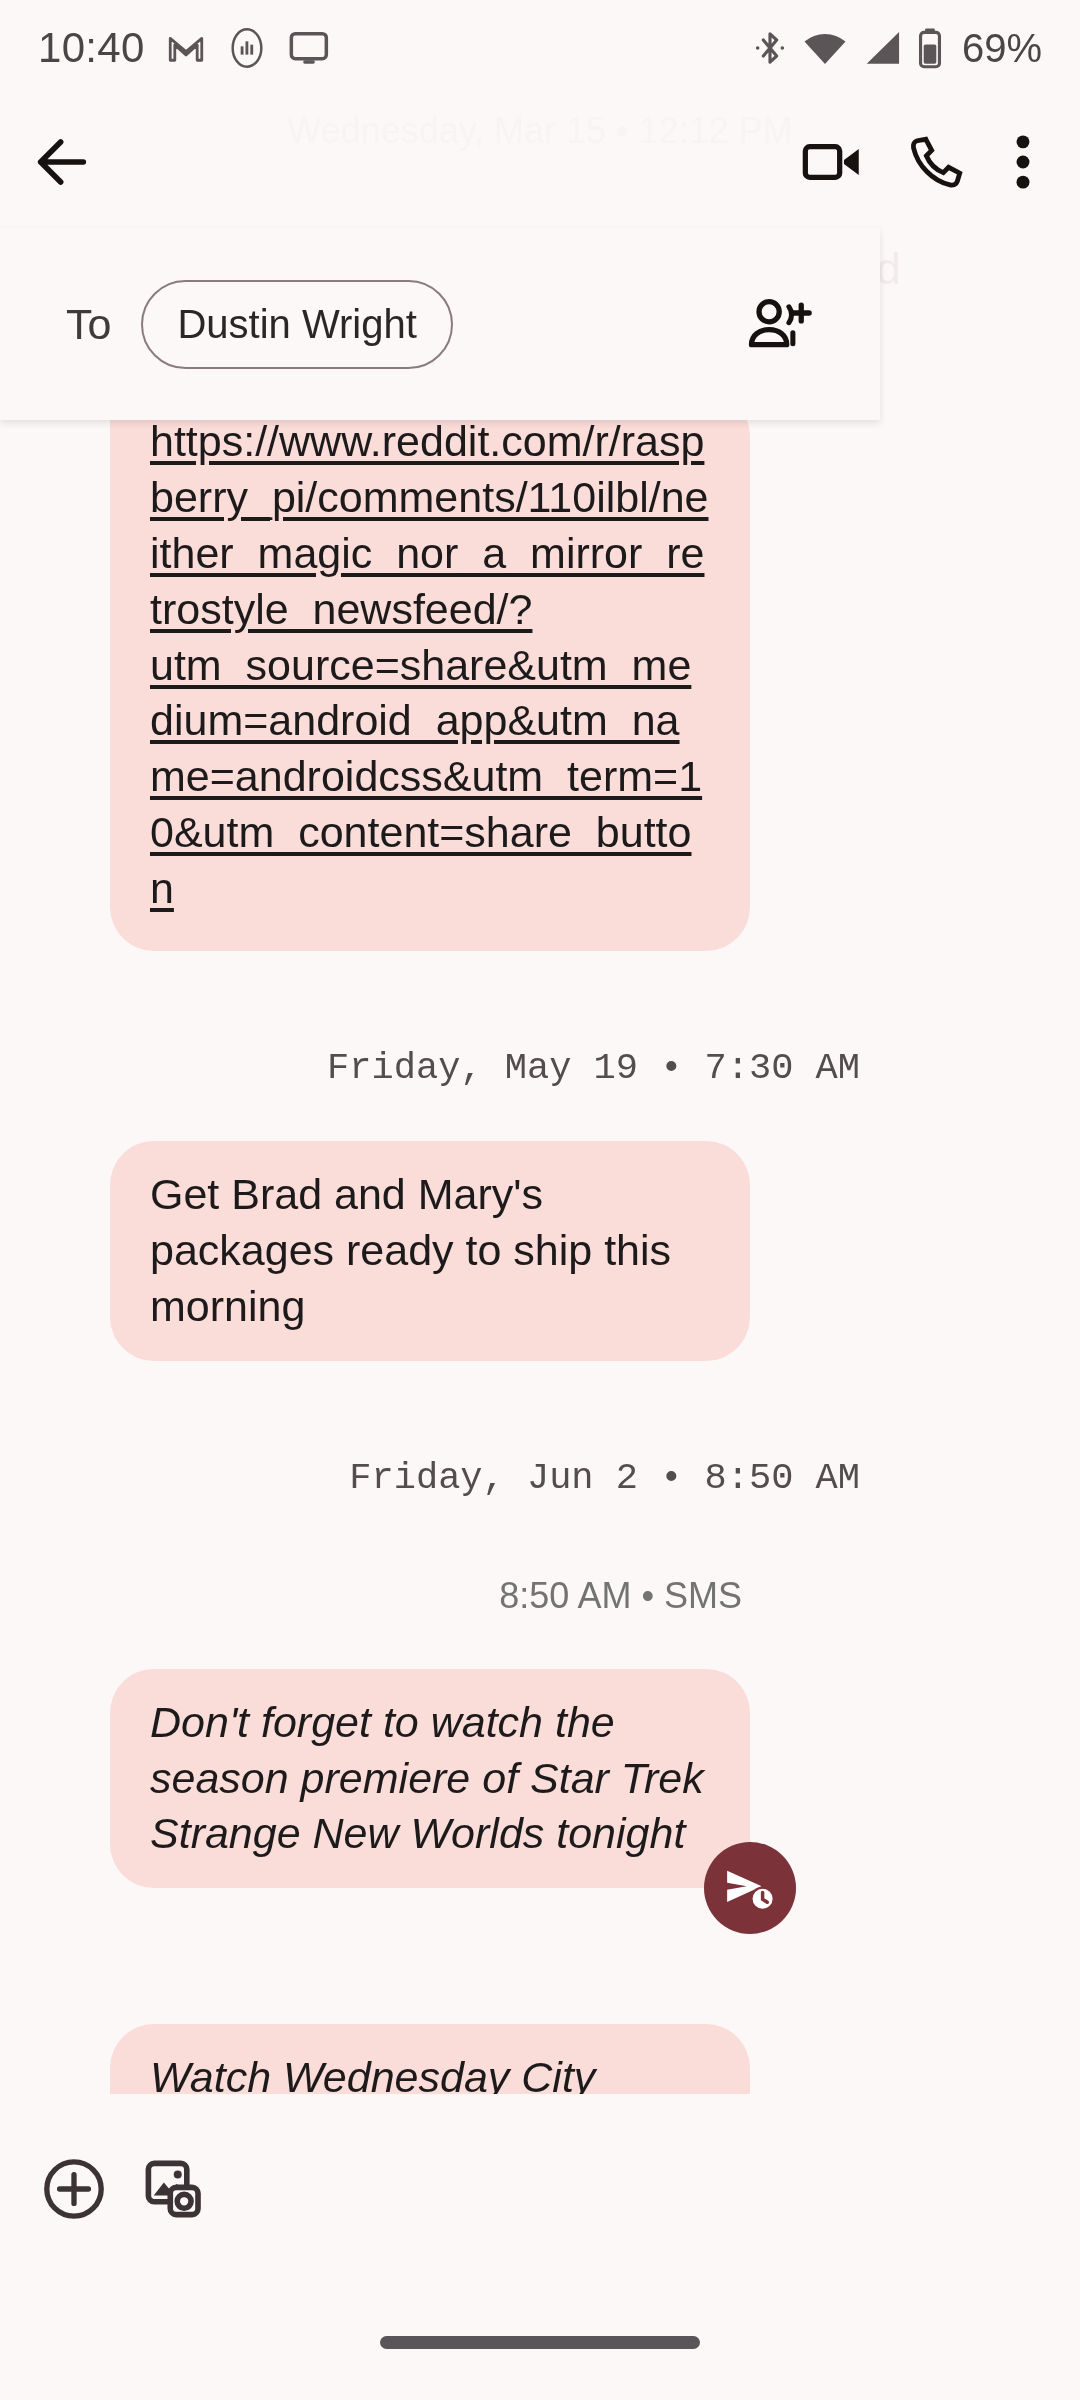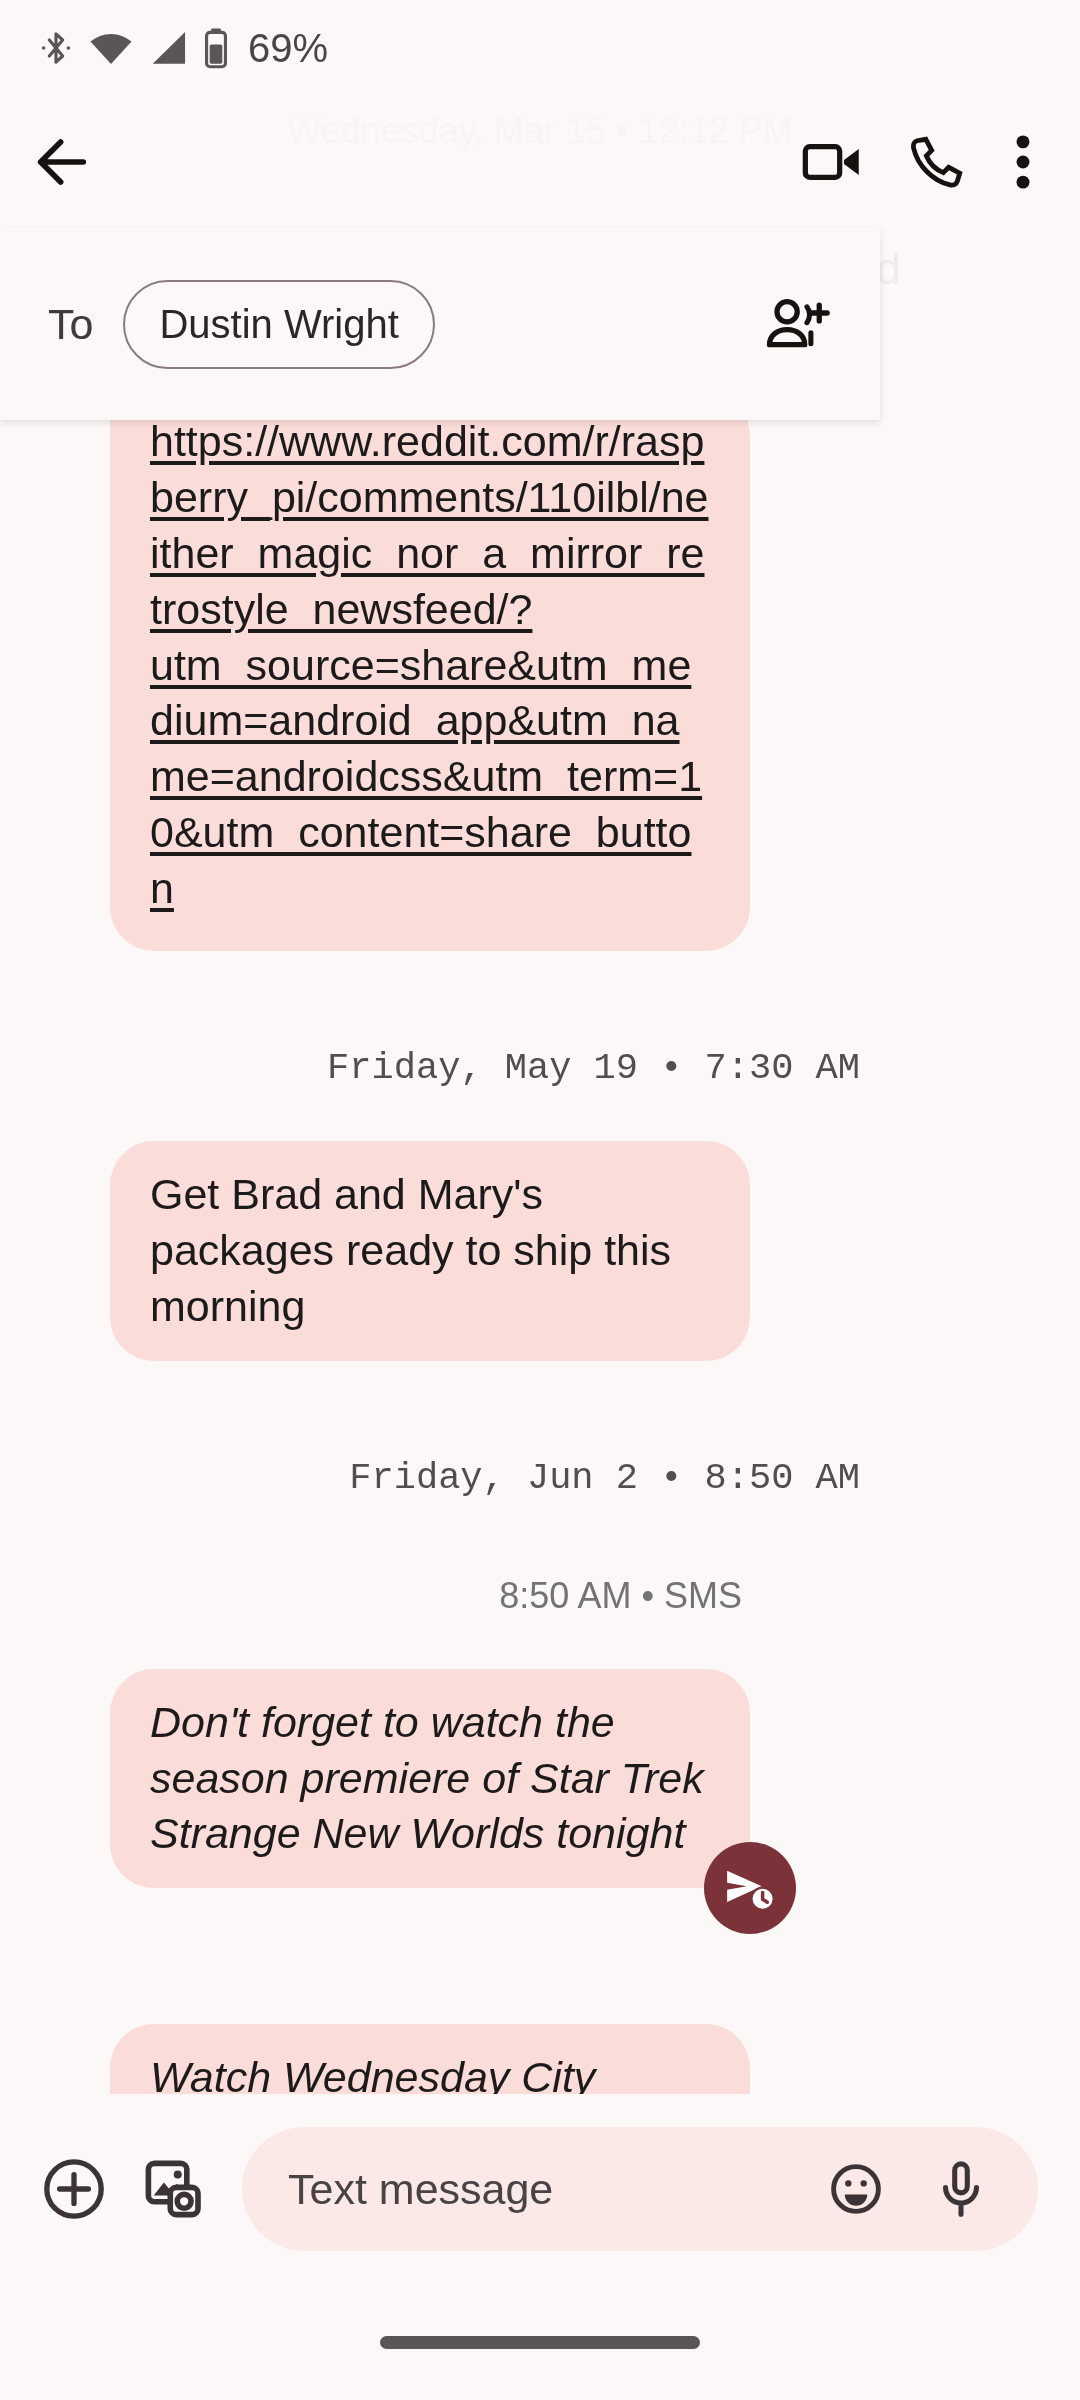--- a/index.html
+++ b/index.html
@@ -45,21 +45,21 @@
     padding: 0 30px;
   }
   .app-bar-actions { margin-left: auto; display: flex; align-items: center; gap: 44px; padding-right: 14px; }
   .icon-btn { display: flex; align-items: center; justify-content: center; }
 
   
   .to-bar {
     position: absolute; top: 228px; left: 0; width: 880px; height: 192px;
     display: flex; align-items: center; z-index: 22;
     background: #FCF8F8;
-    padding: 0 48px;
+    padding: 0 66px;
     box-shadow: 0 3px 7px rgba(0,0,0,0.10);
   }
   .to-label { font-size: 43px; color: #3F3A3B; margin-right: 30px; }
   .recipient-chip {
     border: 2px solid #8B7B7D; border-radius: 100px;
     padding: 20px 34px; font-size: 40px; color: #2B2627;
     background: transparent; white-space: nowrap;
   }
   .add-person { margin-left: auto; }
 
@@ -116,20 +116,42 @@
     display: flex; align-items: center; justify-content: center; z-index: 35;
     background: #FCF8F8;
   }
   .nav-pill { width: 320px; height: 13px; border-radius: 8px; background: #5A5558; } .sp-24 { height: 24px; }
   .sp-40 { height: 40px; } .sp-52 { height: 52px; } .sp-96 { height: 96px; }
 </style>
 </head>
 <body>
 
 <div class="status-bar">
+  <div class="status-left">
+    <span class="status-clock">10:40</span>
+    <span class="sicon">
+      <svg width="42" height="42" viewBox="0 0 24 24">
+          <path d="M3 6.5 12 14l9-7.5V19h-2.6V10.3L12 16 5.6 10.3V19H3z" fill="none" stroke="#5B5557" stroke-width="1.6" stroke-linejoin="round"></path>
+        </svg>
+    </span>
+    <span class="sicon">
+      <svg width="40" height="44" viewBox="0 0 24 26">
+        <ellipse cx="12" cy="13" rx="8.6" ry="11.2" fill="none" stroke="#5B5557" stroke-width="1.5"></ellipse>
+        <rect x="8.2" y="12" width="1.7" height="5" fill="#5B5557"></rect>
+        <rect x="11.1" y="9" width="1.7" height="8" fill="#5B5557"></rect>
+        <rect x="14" y="11" width="1.7" height="6" fill="#5B5557"></rect>
+      </svg>
+    </span>
+    <span class="sicon">
+      <svg width="44" height="40" viewBox="0 0 26 24">
+        <rect x="2.4" y="3.4" width="21" height="15" rx="2.4" fill="none" stroke="#5B5557" stroke-width="2.1"></rect>
+        <rect x="9.5" y="19.4" width="7" height="2" rx="1" fill="#5B5557"></rect>
+      </svg>
+    </span>
+  </div>
   <div class="status-right">
     <span class="sicon">
       <svg width="36" height="40" viewBox="0 0 20 24">
         <path d="M6 7.2 14 16.8 10 20.5V3.5l4 3.7L6 16.8" fill="none" stroke="#5B5557" stroke-width="1.9" stroke-linejoin="round" stroke-linecap="round"></path>
         <circle cx="2.6" cy="12" r="1.1" fill="#5B5557"></circle>
           <circle cx="17.4" cy="12" r="1.1" fill="#5B5557"></circle>
       </svg>
     </span>
     <span class="sicon">
       <svg width="46" height="38" viewBox="0 0 24 20">
@@ -268,36 +290,17 @@
   </div>
   <div class="icon-btn">
     <svg width="64" height="64" viewBox="0 0 24 24">
       <rect x="2.4" y="2.4" width="14.4" height="14.4" rx="2.2" fill="none" stroke="#3B3335" stroke-width="2.1"></rect>
       <path d="M4.4 14.4 8.2 9.6l2.6 3.1 2.3-2.7 3.1 4.4z" fill="#3B3335"></path>
       <circle cx="13.4" cy="6.6" r="1.5" fill="#3B3335"></circle>
       <rect x="10.6" y="11.4" width="10.4" height="10.2" rx="2.2" fill="#FCF8F8" stroke="#3B3335" stroke-width="2.1"></rect>
       <circle cx="15.8" cy="16.6" r="2.6" fill="none" stroke="#3B3335" stroke-width="2.1"></circle>
     </svg>
   </div>
-  <div class="compose-field">
-    <span class="compose-placeholder">Text message</span>
-    <div class="compose-field-icons">
-      <span class="icon-btn">
-        <svg width="56" height="56" viewBox="0 0 24 24">
-          <circle cx="12" cy="12" r="9.6" fill="none" stroke="#3B3335" stroke-width="2.1"></circle>
-          <circle cx="8.7" cy="9.6" r="1.35" fill="#3B3335"></circle>
-            <circle cx="15.3" cy="9.6" r="1.35" fill="#3B3335"></circle>
-          <path d="M7.2 14.4h9.6a4.8 4.8 0 0 1-9.6 0z" fill="#3B3335"></path>
-        </svg>
-      </span>
-      <span class="icon-btn">
-        <svg width="54" height="58" viewBox="0 0 20 24">
-          <rect x="7.4" y="1.6" width="5.2" height="12" rx="2.6" fill="none" stroke="#3B3335" stroke-width="2.1"></rect>
-          <path d="M3.6 11.4a6.4 6.4 0 0 0 12.8 0M10 17.9V22.4" fill="none" stroke="#3B3335" stroke-width="2.1" stroke-linecap="round"></path>
-        </svg>
-      </span>
-    </div>
-  </div>
 </div>
 
 <div class="nav-bar">
   <div class="nav-pill"></div>
 </div>
 
 </body></html>

